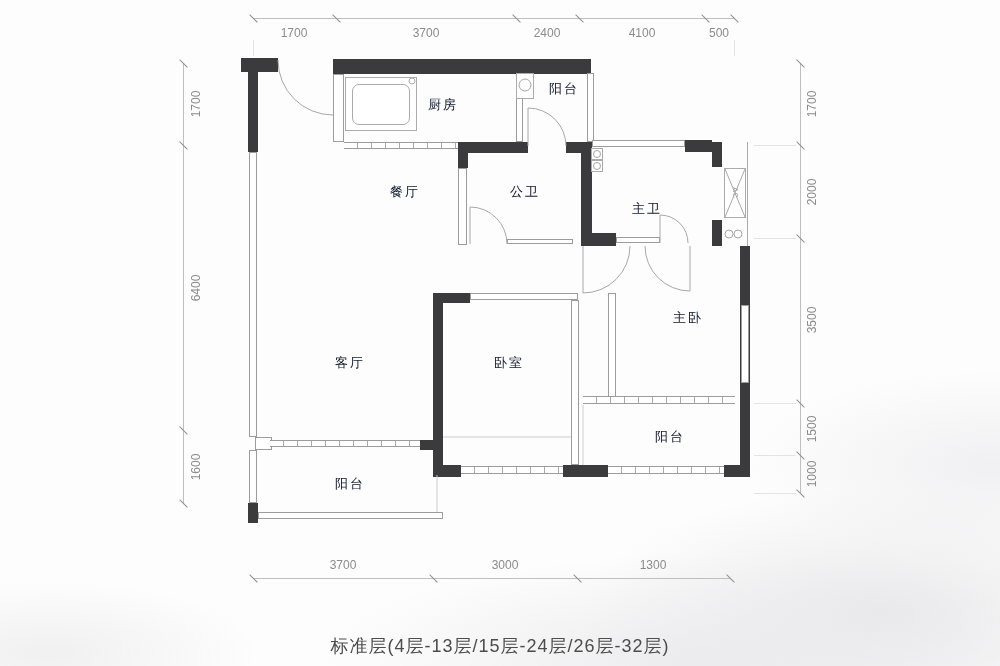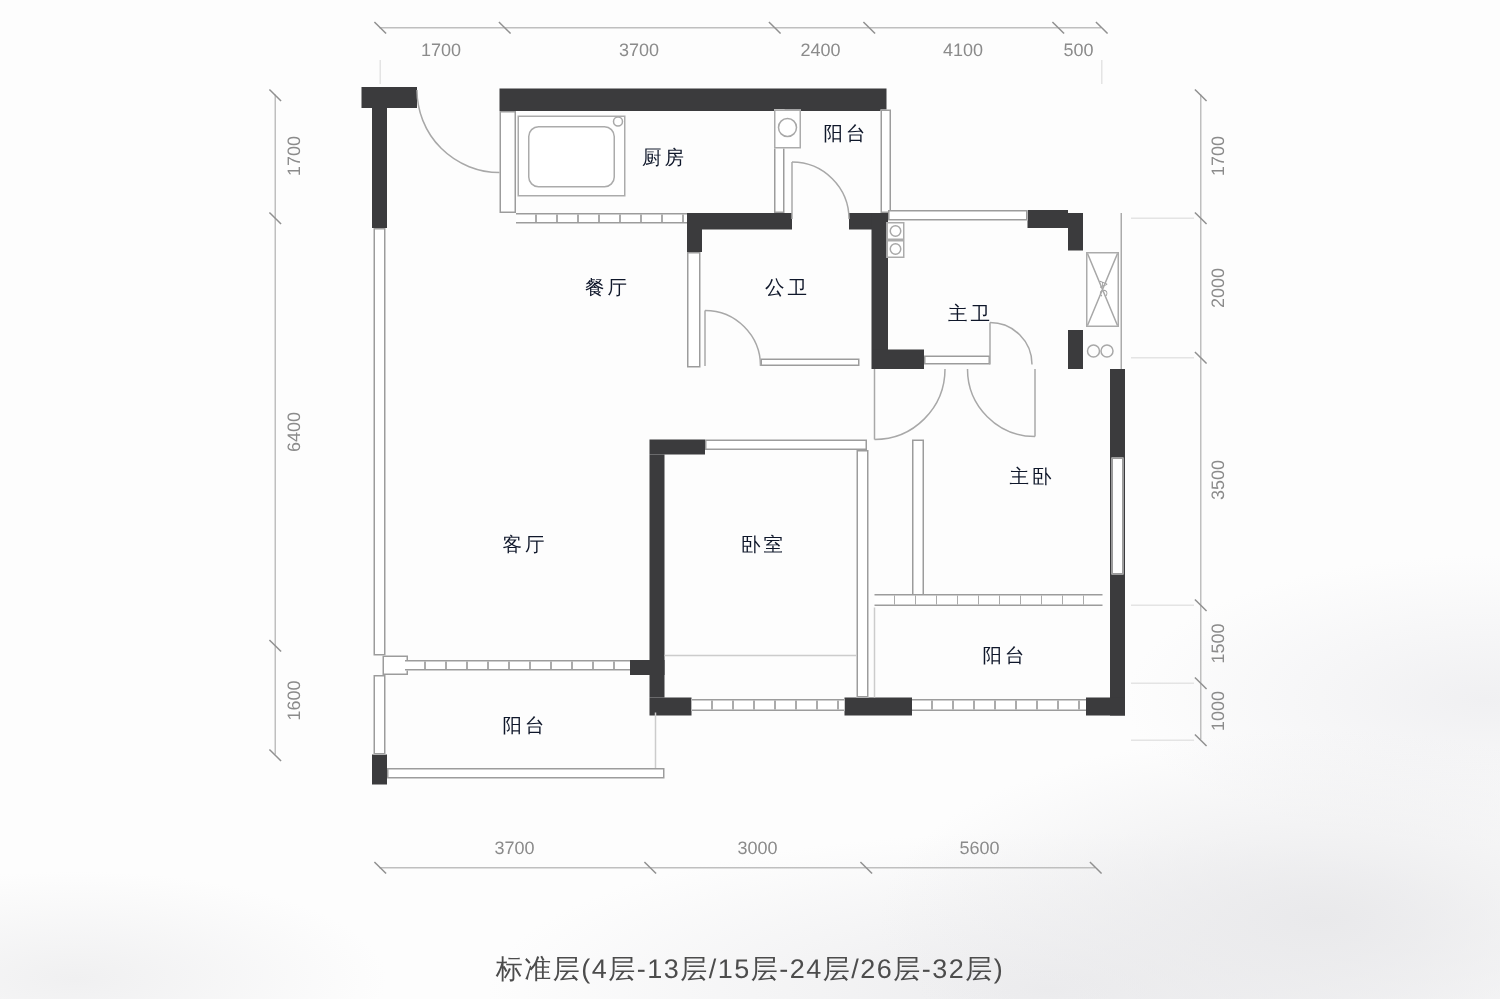--- a/index.html
+++ b/index.html
@@ -148,21 +148,21 @@
 <span class="dim" style="left:642px;top:33px">4100</span>
 <span class="dim" style="left:719px;top:33px">500</span>
 
 <div class="dl" style="left:253px;top:578px;width:477px;height:1px"></div>
 <span class="tk" style="left:253px;top:573px"></span>
 <span class="tk" style="left:433px;top:573px"></span>
 <span class="tk" style="left:577px;top:573px"></span>
 <span class="tk" style="left:730px;top:573px"></span>
 <span class="dim" style="left:343px;top:565px">3700</span>
 <span class="dim" style="left:505px;top:565px">3000</span>
-<span class="dim" style="left:653px;top:565px">5600</span>
+<span class="dim" style="left:653px;top:565px">1300</span>
 
 <div class="dl" style="left:183px;top:63px;width:1px;height:440px"></div>
 <span class="tk" style="left:183px;top:58px"></span>
 <span class="tk" style="left:183px;top:140px"></span>
 <span class="tk" style="left:183px;top:425px"></span>
 <span class="tk" style="left:183px;top:498px"></span>
 <span class="dim dimv" style="left:196px;top:104px">1700</span>
 <span class="dim dimv" style="left:196px;top:288px">6400</span>
 <span class="dim dimv" style="left:196px;top:467px">1600</span>
 

